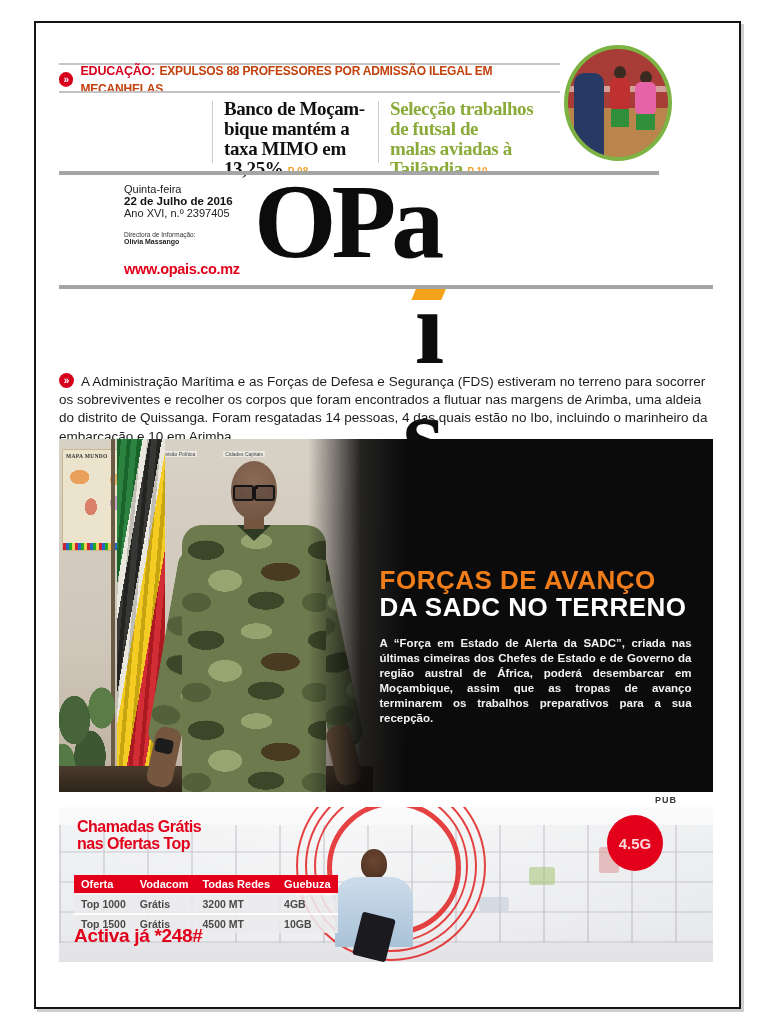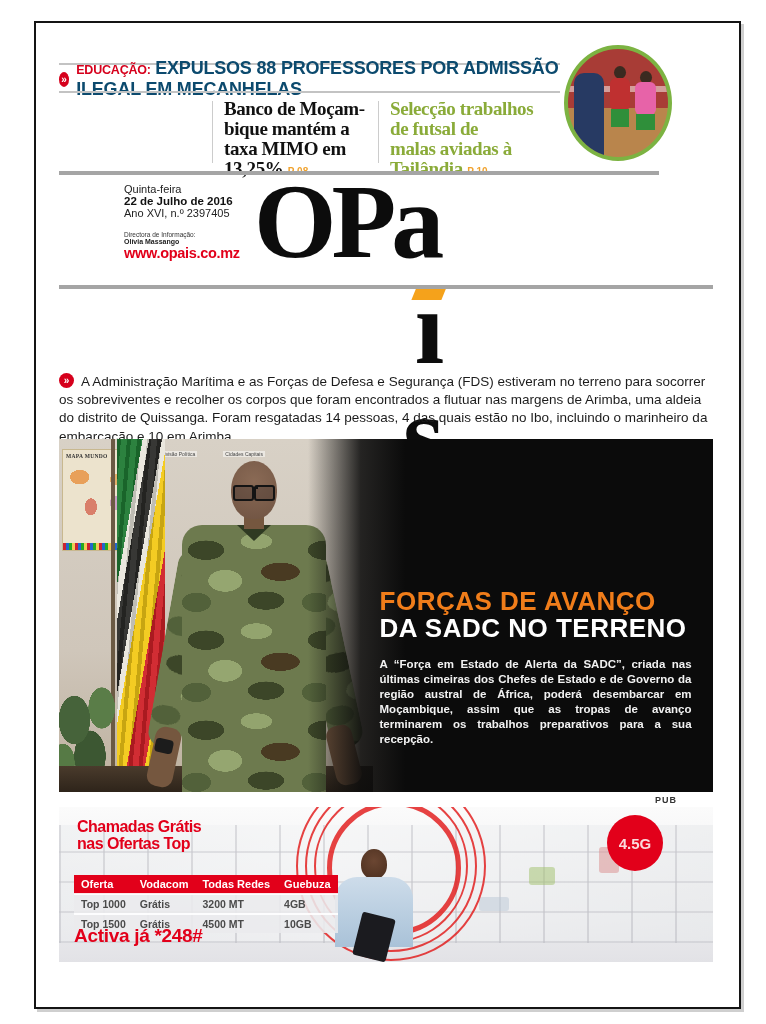--- a/index.html
+++ b/index.html
@@ -12,21 +12,21 @@
 
   
   .rule-thin{height:2px;background:#c3c3c3;}
   .rule-thick{height:4px;background:#a5a5a5;}
 
   
   .bullet{width:15px;height:15px;border-radius:50%;background:#d6001c;color:#fff;
           font-size:10px;font-weight:bold;line-height:15px;text-align:center;display:inline-block;}
   .banner-row{display:flex;align-items:center;gap:7px;}
   .banner-tag{color:#d6001c;font-weight:bold;font-size:12.5px;letter-spacing:-0.2px;}
-  .banner-text{color:#0c4a6e;font-weight:bold;font-size:18px;letter-spacing:-0.2px;}
+  .banner-text{color:#c2410c;font-weight:bold;font-size:12px;letter-spacing:-0.2px;}
 
   
   .teaser-title{font-family:"Liberation Serif",serif;font-weight:bold;font-size:19px;
                 line-height:1.02;color:#111;letter-spacing:-0.4px;}
   .teaser-title.green{color:#8aab39;}
   .pageref{color:#f0a22e;font-weight:bold;font-size:10px;font-family:"Liberation Sans",sans-serif;}
   .vdiv{width:1px;background:#cccccc;}
 
   
   .circle-photo{width:100px;height:108px;border-radius:50%;border:4px solid #7cb342;overflow:hidden;
@@ -39,21 +39,21 @@
   .cp-p2-head{position:absolute;left:72%;top:20%;width:12%;height:12%;border-radius:50%;background:#3a2a20;}
   .cp-p2-body{position:absolute;left:67%;top:31%;width:21%;height:30%;background:#e763a8;border-radius:6px;}
   .cp-p2-legs{position:absolute;left:68%;top:60%;width:19%;height:15%;background:#2f8f3a;}
 
   
   .mh-weekday{font-size:11px;color:#222;}
   .mh-date{font-size:11.5px;font-weight:bold;color:#111;}
   .mh-edition{font-size:11px;color:#222;}
   .mh-dirlabel{font-size:6.5px;color:#333;margin-top:12px;}
   .mh-dirname{font-size:7px;font-weight:bold;color:#222;}
-  .mh-site{font-size:14.5px;font-weight:bold;color:#e2001a;margin-top:0;letter-spacing:-0.3px;}
+  .mh-site{font-size:14.5px;font-weight:bold;color:#e2001a;margin-top:16px;letter-spacing:-0.3px;}
 
   .logo{font-family:"Liberation Serif",serif;font-weight:900;font-size:106px;color:#0c0c0c;
         letter-spacing:-5px;line-height:1;display:inline-flex;align-items:flex-end;}
   .logo .iwrap{position:relative;display:inline-block;}
   .logo-accent{position:absolute;left:-1px;top:12px;width:30px;height:13px;background:#f5a21b;
                transform:skewX(-22deg);}
   .logo-flag{position:relative;width:0;height:0;margin-left:-10px;margin-bottom:6px;
              border-left:30px solid transparent;border-bottom:26px solid #2aa14a;}
   .logo-flag-red{position:absolute;left:-24px;top:7px;width:0;height:0;
                  border-left:22px solid transparent;border-bottom:19px solid #e2231a;}
@@ -113,21 +113,21 @@
   .plant{position:absolute;left:-8px;bottom:0;width:78px;height:120px;
      background:
        radial-gradient(ellipse 26px 40px at 30% 40%,#46633a 0 60%,transparent 61%),
        radial-gradient(ellipse 22px 34px at 65% 30%,#5a7d48 0 60%,transparent 61%),
        radial-gradient(ellipse 26px 42px at 50% 70%,#3c5732 0 60%,transparent 61%),
        radial-gradient(ellipse 20px 30px at 15% 75%,#567a45 0 60%,transparent 61%);}
 
   .overlay{position:absolute;right:0;top:0;height:100%;width:62%;
      background:linear-gradient(90deg,rgba(10,10,10,0) 0%,rgba(12,12,12,0.88) 13%,#0b0b0b 24%);}
   .ov-inner{position:absolute;left:72px;top:128px;width:312px;}
-  .ov-t1{color:#f07d1a;font-weight:800;font-size:26px;letter-spacing:0.5px;line-height:1.05;margin-top:21px;}
+  .ov-t1{color:#f07d1a;font-weight:800;font-size:26px;letter-spacing:0.5px;line-height:1.05;}
   .ov-t2{color:#ffffff;font-weight:800;font-size:26px;letter-spacing:0.5px;line-height:1.05;}
   .ov-body{margin-top:14px;color:#f2f2f2;font-weight:bold;font-size:11.5px;line-height:1.32;text-align:justify;}
 
   .pub{font-size:9px;font-weight:bold;color:#333;letter-spacing:1px;}
   .gold{font-size:5px;color:#777;transform:rotate(90deg);transform-origin:left top;letter-spacing:0.5px;}
 
   
   .ad{width:654px;height:155px;overflow:hidden;position:absolute;
       background:linear-gradient(#fbfbfb,#ececee 70%,#e2e2e6);}
   .shelves{position:absolute;left:0;top:18px;width:100%;height:118px;opacity:0.55;

